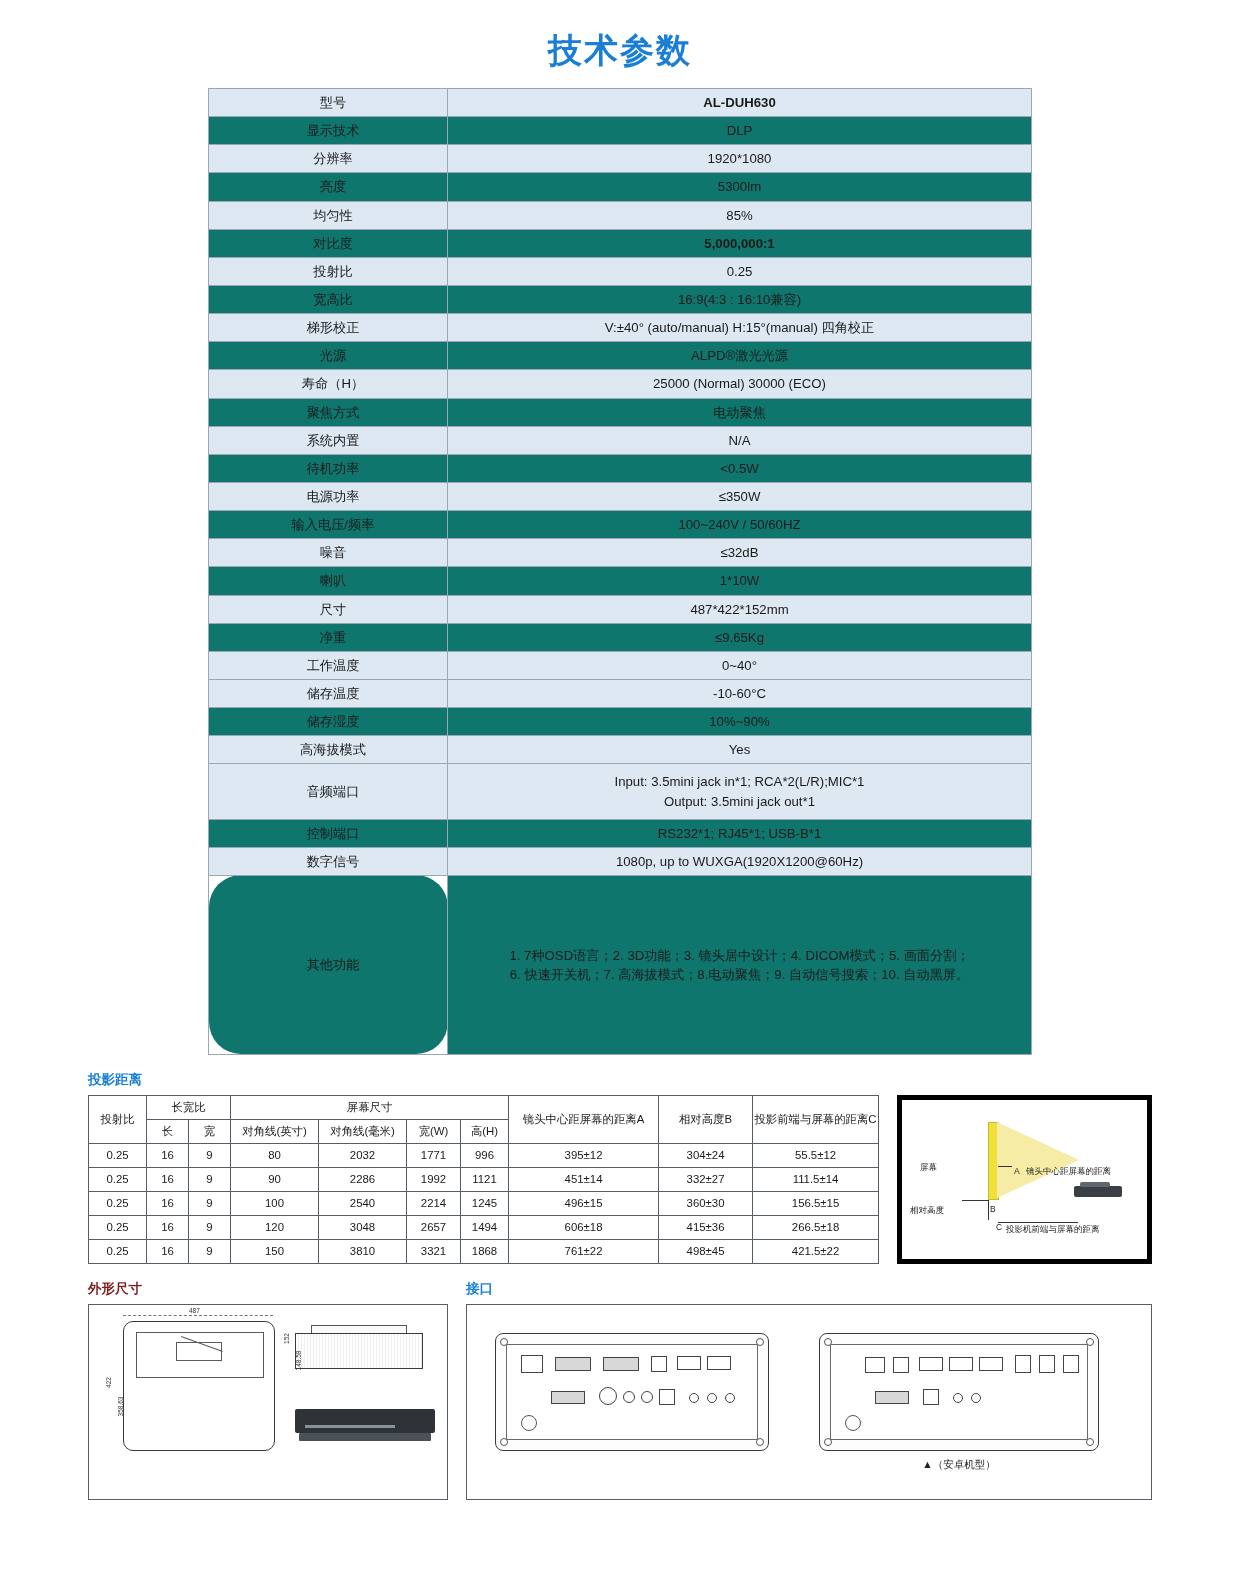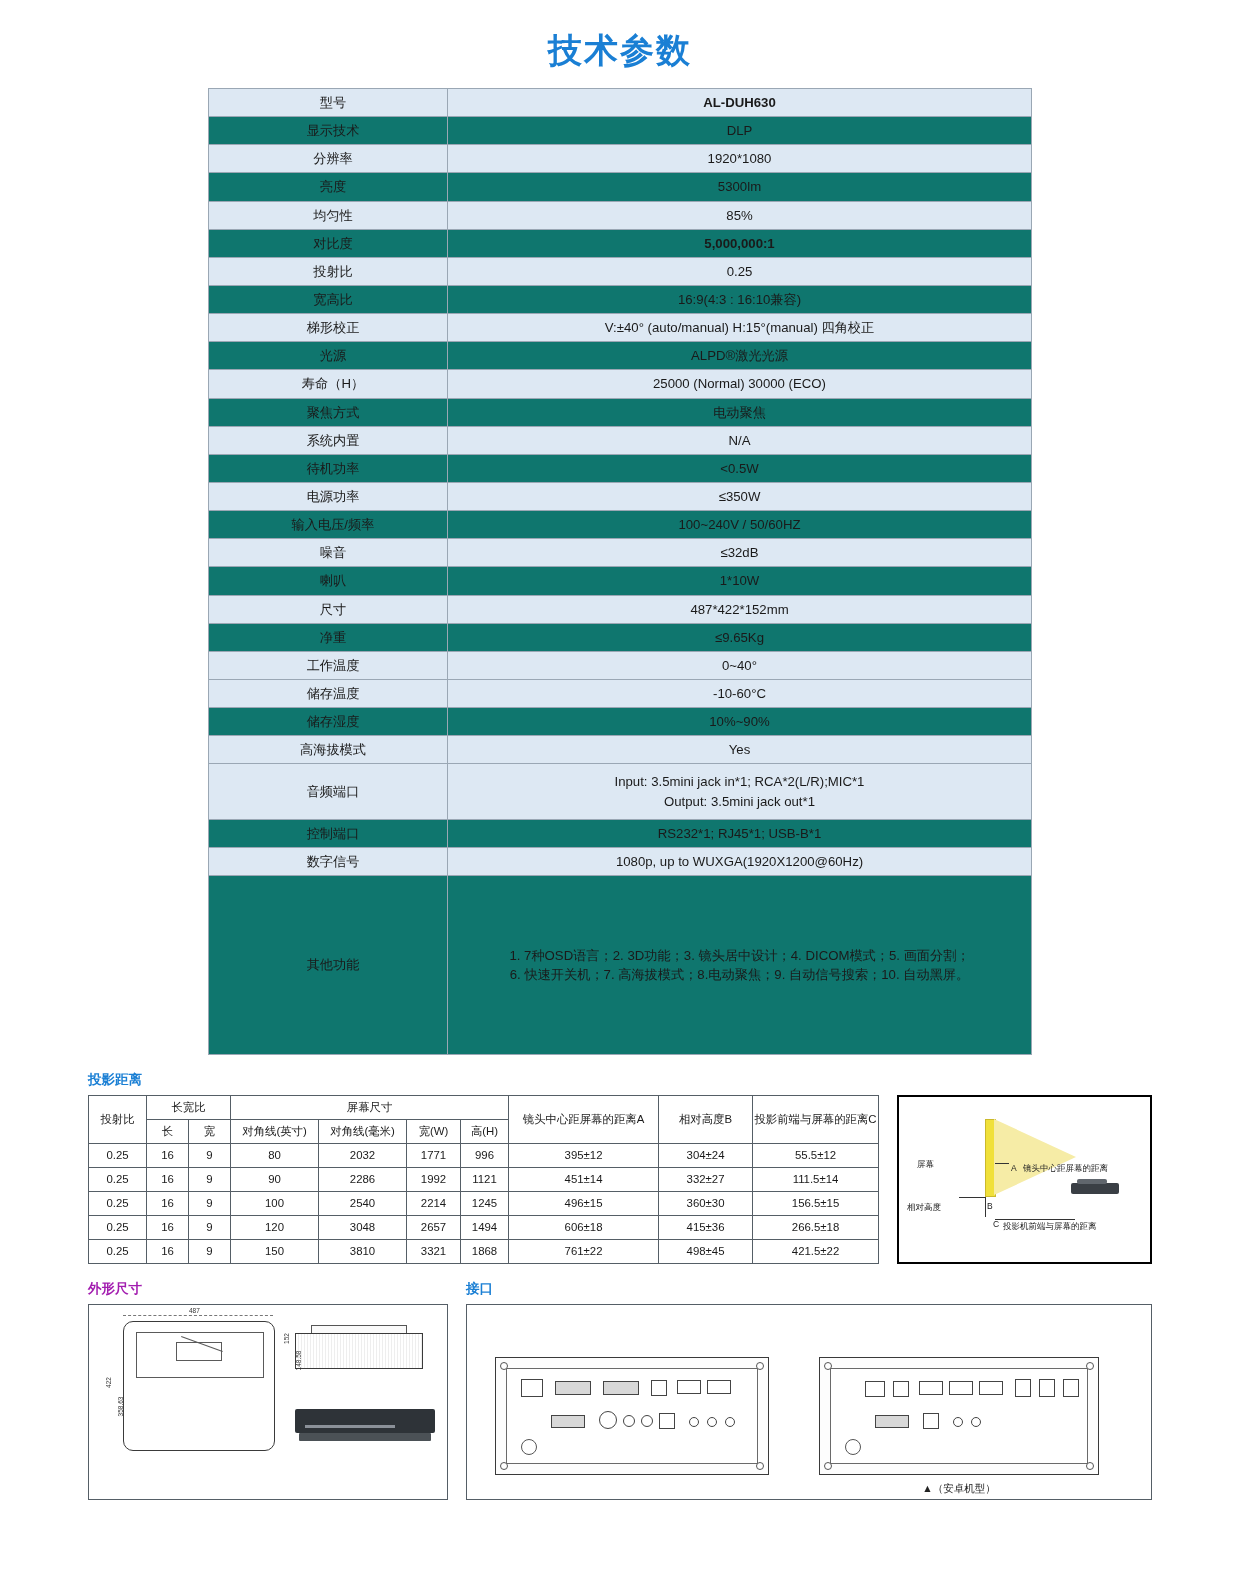--- a/index.html
+++ b/index.html
@@ -53,20 +53,21 @@
   }
   table.spec tr.odd td.lbl,
   table.spec tr.even td.lbl {
     font-weight: normal;
     padding-left: 13px;
   }
   td.val-bold { font-weight: bold; }
   .tall-val { line-height: 1.6; }
   td.other-lbl {
     vertical-align: middle;
+    border-radius: 32px;
   }
   td.other-val {
     text-align: left;
     padding: 20px 34px;
     line-height: 2.0;
     font-size: 13px;
     height: 170px;
     vertical-align: middle;
   }
   .other-line { text-align: center; }
@@ -96,21 +97,21 @@
     font-size: 11.4px;
     text-align: center;
     font-weight: normal;
     padding: 4px 1px;
     background: #fff;
     height: 15px;
   }
   .diagram-box {
     flex: 1;
     margin-left: 18px;
-    border: 2px solid #000000;
+    border: 5px solid #000000;
     position: relative;
     background: #fff;
   }
 
   
   .dg-screen {
     position: absolute;
     left: 86px; top: 22px;
     width: 9px; height: 76px;
     background: #f0e03a;
@@ -176,21 +177,21 @@
     border: 1px solid #555e66;
     position: relative;
     background: #fff;
     box-sizing: border-box;
   }
   .head-pair {
     display: flex;
     margin: 16px 0 6px 88px;
     width: 1064px;
   }
-  .head-pair .h1 { width: 360px; color:#a21caf; font-size:13.5px; font-weight:bold;}
+  .head-pair .h1 { width: 360px; color:#7f1d1d; font-size:13.5px; font-weight:bold;}
   .head-pair .h2 { margin-left: 18px; color:#1a7fd4; font-size:13.5px; font-weight:bold;}
 
   
   .tv {
     position: absolute;
     left: 34px; top: 16px;
     width: 150px; height: 128px;
     border: 1.2px solid #3a3a3a;
     border-radius: 10px;
   }
@@ -258,23 +259,22 @@
     position:absolute; left:10px; top:16px; width:90px; height:3px;
     background:#8b9199;
   }
 
   
   .panel {
     position: absolute;
     top: 28px;
     height: 116px;
     border: 1.3px solid #3a3a3a;
-    border-radius: 0;
+    border-radius: 8px;
     background: #fdfdfd;
-    margin-top: 24px;
   }
   .panel.left { left: 28px; width: 272px; }
   .panel.right { left: 352px; width: 278px; }
   .panel .inner {
     position: absolute;
     left: 10px; top: 10px; right: 10px; bottom: 10px;
     border: 1px solid #6a6a6a;
     background: #fff;
   }
   .port {

